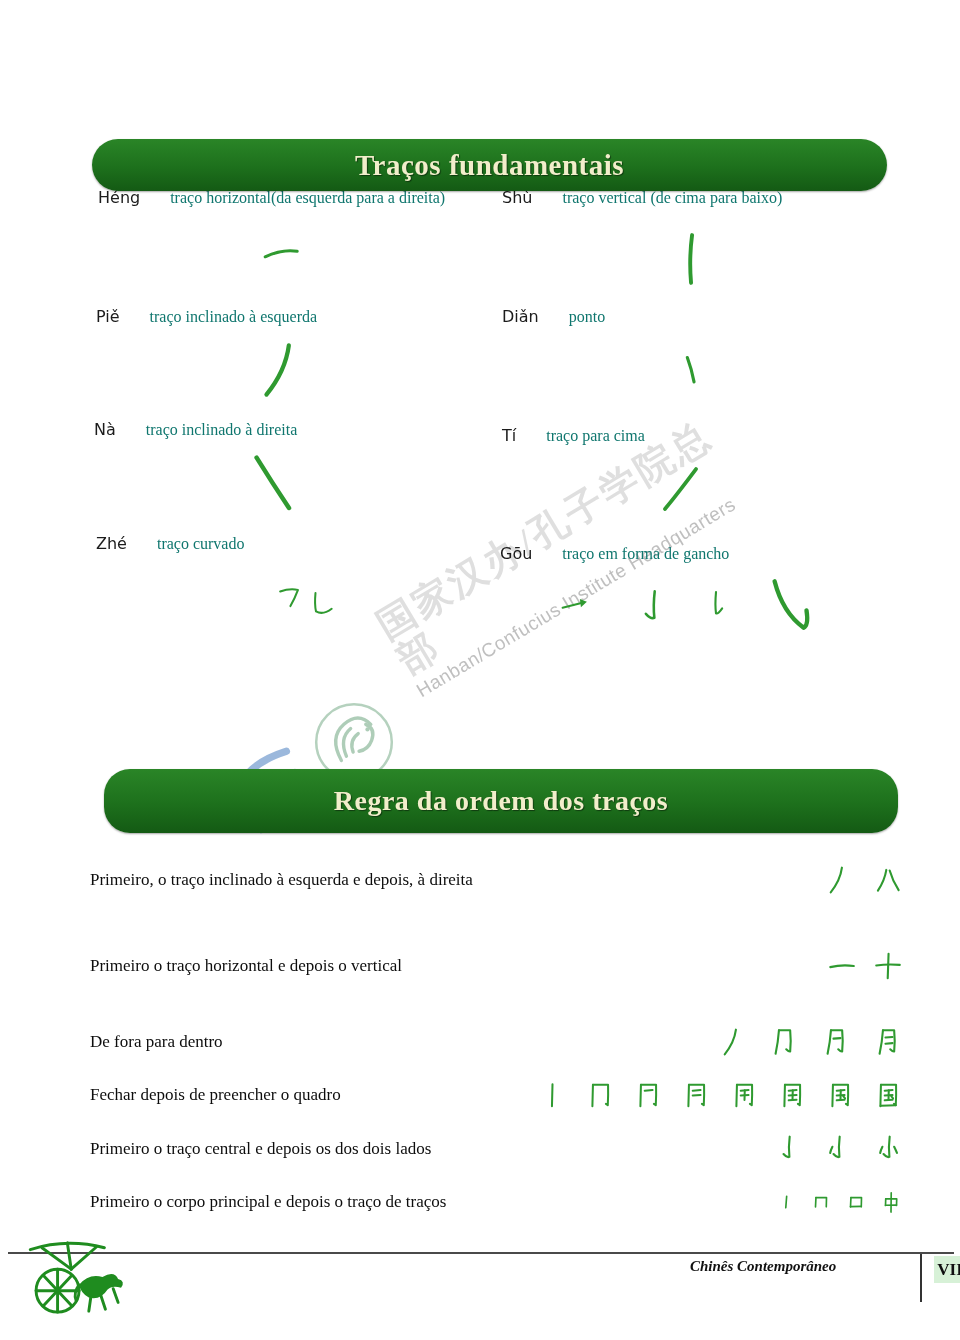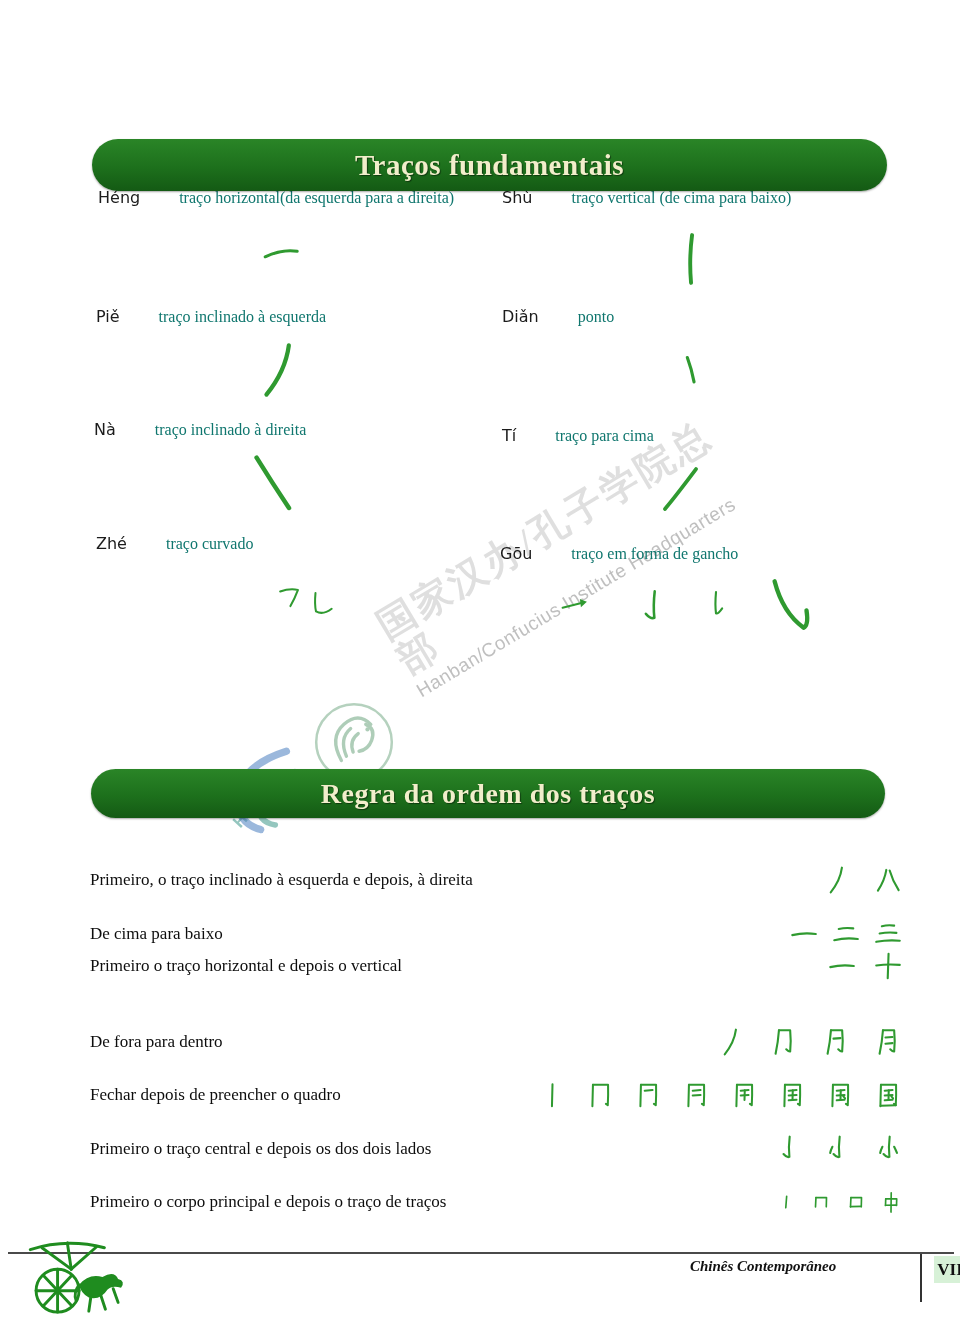--- a/index.html
+++ b/index.html
@@ -9,25 +9,25 @@
   
   .bar{position:absolute;border-radius:26px;z-index:3;
        background:linear-gradient(180deg,#2a8527 0%,#1d701c0,#1d701c 55%,#145a14 100%);
        background:linear-gradient(180deg,#2a8527 0%,#1d701c 55%,#145a14 100%);
        display:flex;align-items:center;justify-content:center;
        box-shadow:0 1px 2px rgba(0,0,0,.35);}
   .bar .bar-title{color:#f2eecb;font-weight:bold;letter-spacing:.5px;
        text-shadow:1px 1px 1px rgba(0,0,0,.45);}
   #bar1{left:92px;top:112px;width:795px;height:52px;margin-top:27px;}
   #bar1 .bar-title{font-size:29px;}
-  #bar2{left:91px;top:769px;width:794px;height:49px;}
+  #bar2{left:104px;top:769px;width:794px;height:64px;}
   #bar2 .bar-title{font-size:28px;}
 
   
-  .def{position:absolute;display:flex;align-items:baseline;gap:39px;z-index:2;white-space:nowrap;}
+  .def{position:absolute;display:flex;align-items:baseline;gap:30px;z-index:2;white-space:nowrap;}
   .pinyin{font-family:"DejaVu Sans","Liberation Sans",sans-serif;font-size:16px;color:#1c1c1c;}
   .desc{font-size:16px;color:#0f766e;}
 
   
   .ex{position:absolute;z-index:2;display:flex;align-items:flex-start;}
   .ex svg{display:block;}
   .exg-heng svg{width:64px;height:40px;}
   .exg-shu  svg{width:52px;height:70px;}
   .exg-pie  svg{width:58px;height:56px;}
   .exg-dian svg{width:50px;height:42px;}
@@ -201,37 +201,20 @@
 
   <div class="rule-row" style="top:858px">
     <span class="rule-label">Primeiro, o traço inclinado à esquerda e depois, à direita</span>
     <span class="rule-ex">
         <svg viewBox="0 0 100 100">
           <path d="M64,6 Q58,52 24,94" fill="none" stroke="#2f9a30" stroke-width="7.5" stroke-linecap="round" stroke-linejoin="round"></path>
         </svg>
         <svg viewBox="0 0 100 100">
           <path d="M44,14 Q38,52 14,88" fill="none" stroke="#2f9a30" stroke-width="7.5" stroke-linecap="round" stroke-linejoin="round"></path>
           <path d="M56,16 Q66,52 88,86" fill="none" stroke="#2f9a30" stroke-width="7.5" stroke-linecap="round" stroke-linejoin="round"></path>
-        </svg>
-      </span>
-  </div>
-  <div class="rule-row" style="top:912px">
-    <span class="rule-label">De cima para baixo</span>
-    <span class="rule-ex g14">
-        <svg viewBox="0 0 100 100">
-          <path d="M8,54 Q50,44 92,50" fill="none" stroke="#2f9a30" stroke-width="7.5" stroke-linecap="round" stroke-linejoin="round"></path>
-        </svg>
-        <svg viewBox="0 0 100 100">
-          <path d="M24,32 Q50,26 76,30" fill="none" stroke="#2f9a30" stroke-width="7.5" stroke-linecap="round" stroke-linejoin="round"></path>
-          <path d="M8,72 Q50,62 92,68" fill="none" stroke="#2f9a30" stroke-width="7.5" stroke-linecap="round" stroke-linejoin="round"></path>
-        </svg>
-        <svg viewBox="0 0 100 100">
-          <path d="M28,22 Q50,17 72,20" fill="none" stroke="#2f9a30" stroke-width="7.5" stroke-linecap="round" stroke-linejoin="round"></path>
-          <path d="M20,48 Q50,43 80,46" fill="none" stroke="#2f9a30" stroke-width="7.5" stroke-linecap="round" stroke-linejoin="round"></path>
-          <path d="M8,78 Q50,70 92,74" fill="none" stroke="#2f9a30" stroke-width="7.5" stroke-linecap="round" stroke-linejoin="round"></path>
         </svg>
       </span>
   </div>
   <div class="rule-row" style="top:944px">
     <span class="rule-label">Primeiro o traço horizontal e depois o vertical</span>
     <span class="rule-ex g18">
         <svg viewBox="0 0 100 100">
           <path d="M8,54 Q50,44 92,50" fill="none" stroke="#2f9a30" stroke-width="7.5" stroke-linecap="round" stroke-linejoin="round"></path>
         </svg>
         <svg viewBox="0 0 100 100">

